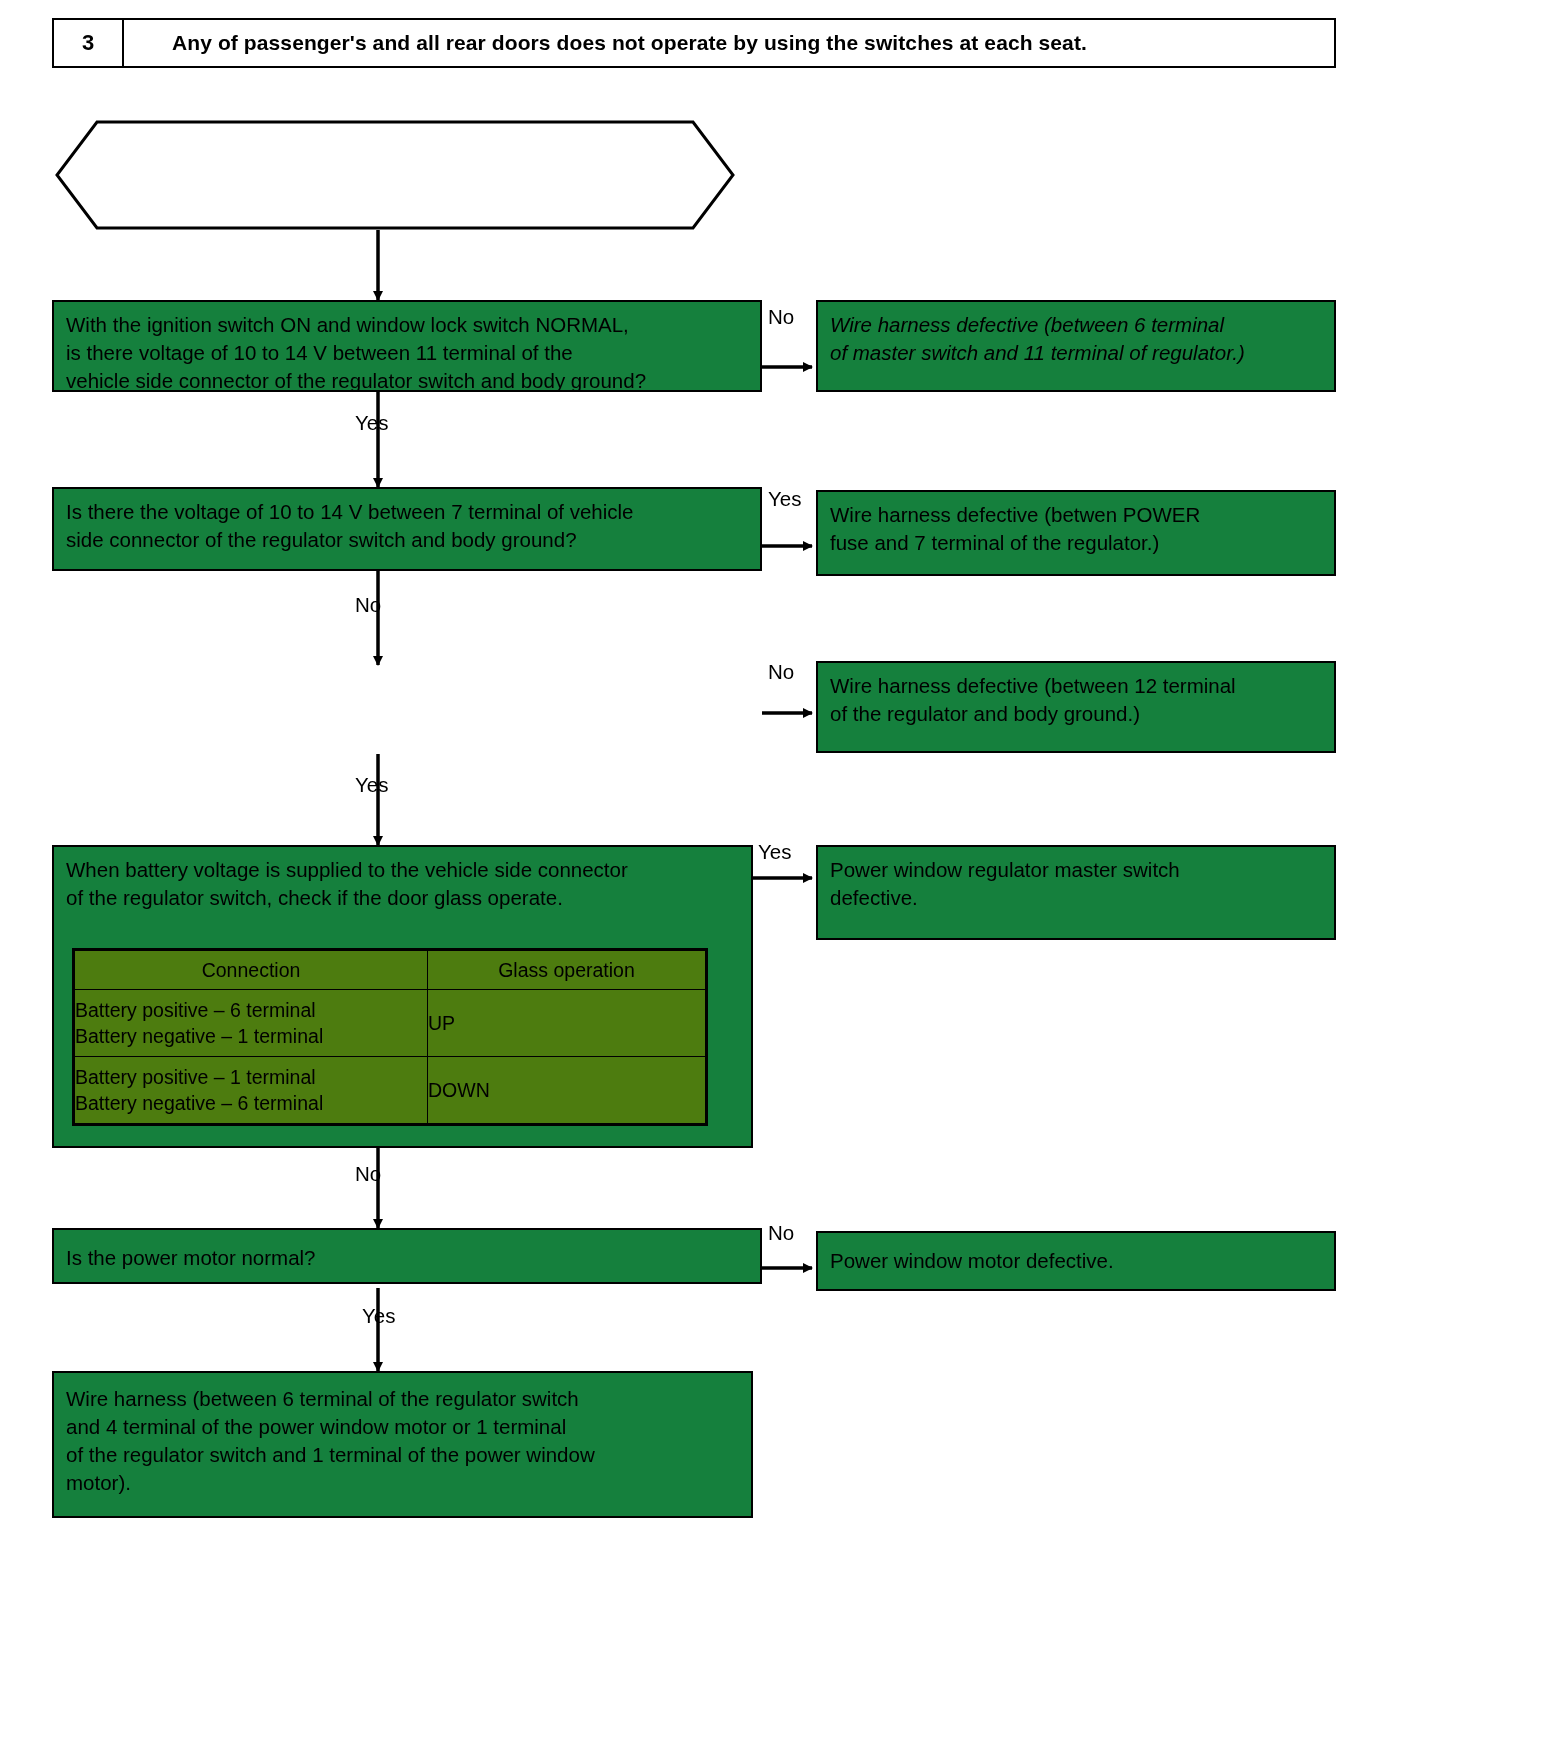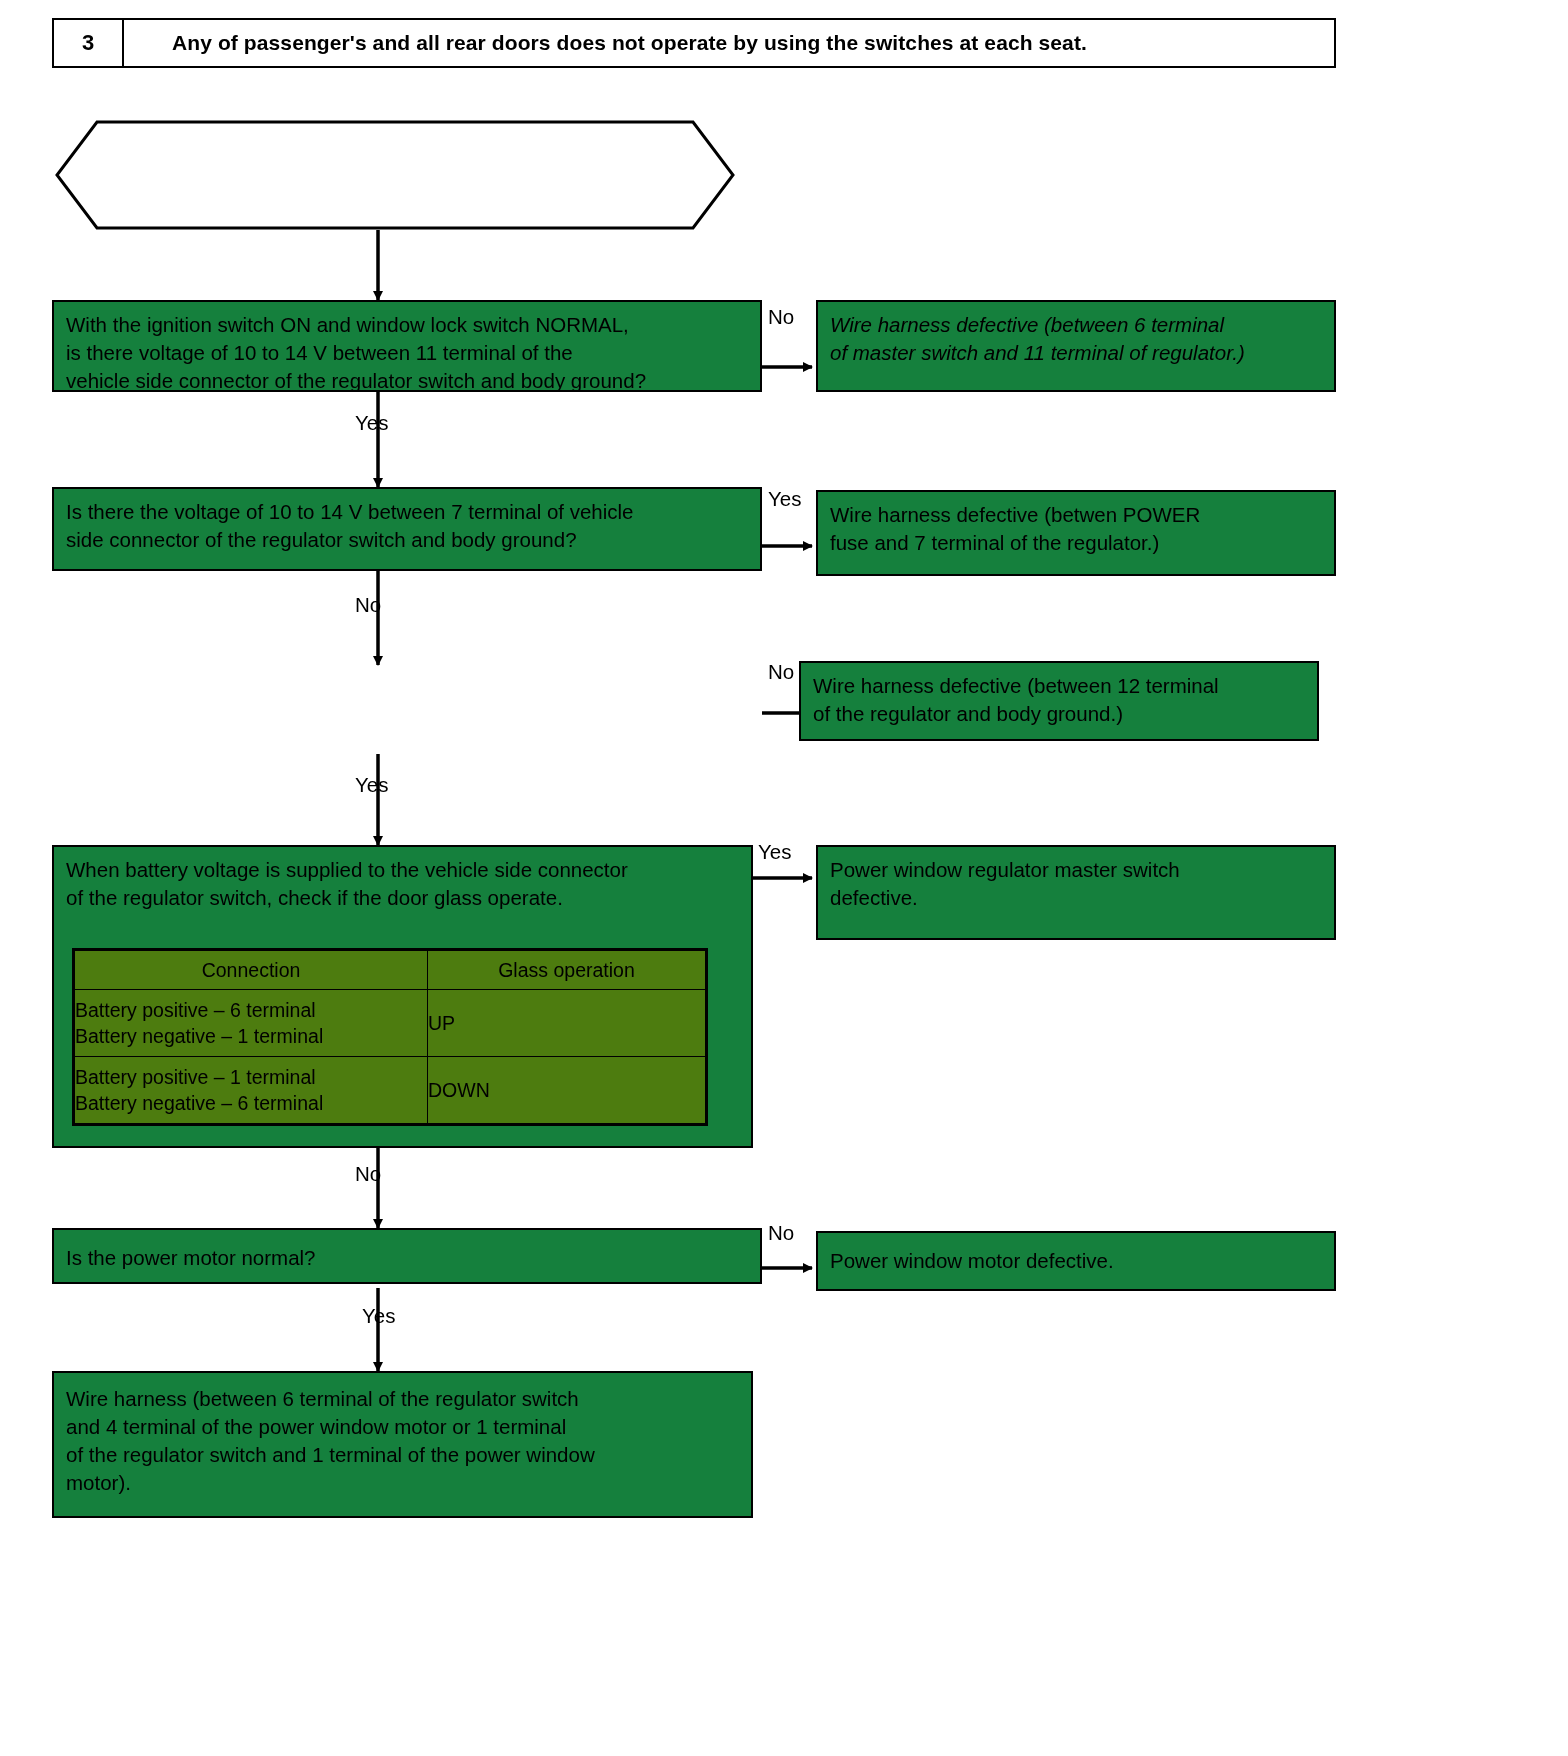--- a/index.html
+++ b/index.html
@@ -40,25 +40,24 @@
     display: flex;
     align-items: center;
     justify-content: center;
     font-size: 22px;
     font-weight: bold;
   }
   .header-title {
     flex: 1;
     display: flex;
     align-items: center;
-    padding-left: 36px;
+    padding-left: 48px;
     font-size: 21px;
     font-weight: bold;
     letter-spacing: 0.1px;
-    margin-left: 12px;
   }
 
   
   .hex {
     position: absolute;
     left: 55px;
     top: 120px;
     width: 680px;
     height: 110px;
   }
@@ -205,21 +204,21 @@
   </div>
   <div class="lbl" style="left:768px; top:488px;">Yes</div>
   <div class="lbl" style="left:355px; top:594px;">No</div>
   <div class="box" style="left:816px; top:490px; width:520px; height:86px;">
     <div class="box-text">Wire harness defective (betwen POWER
 fuse and 7 terminal of the regulator.)</div>
   </div>
 
   <div class="lbl" style="left:768px; top:661px;">No</div>
   <div class="lbl" style="left:355px; top:774px;">Yes</div>
-  <div class="box" style="left:799px; top:661px; width:520px; height:80px;">
+  <div class="box" style="left:816px; top:661px; width:520px; height:92px;">
     <div class="box-text">Wire harness defective (between 12 terminal
 of the regulator and body ground.)</div>
   </div>
 
   <div class="box" style="left:52px; top:845px; width:701px; height:303px;">
     <div class="box-text">When battery voltage is supplied to the vehicle side connector
 of the regulator switch, check if the door glass operate.</div>
   </div>
   <div class="lbl" style="left:758px; top:841px;">Yes</div>
   <div class="lbl" style="left:355px; top:1163px;">No</div>

